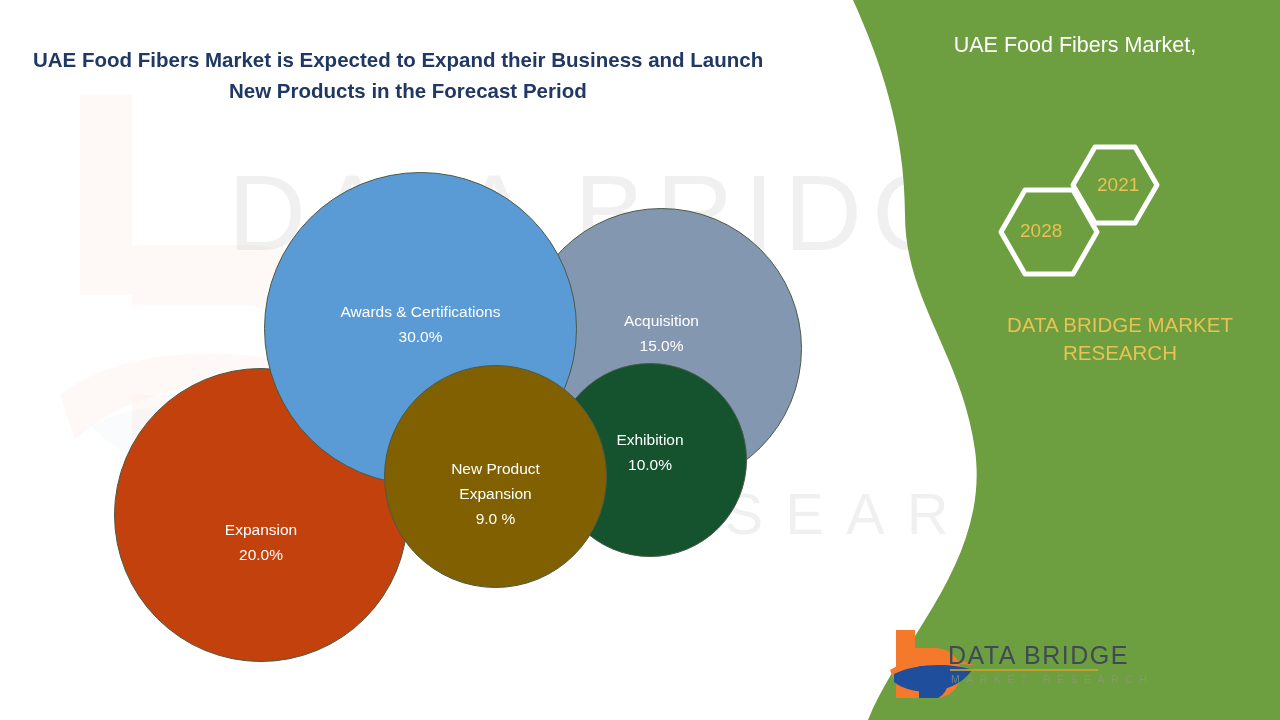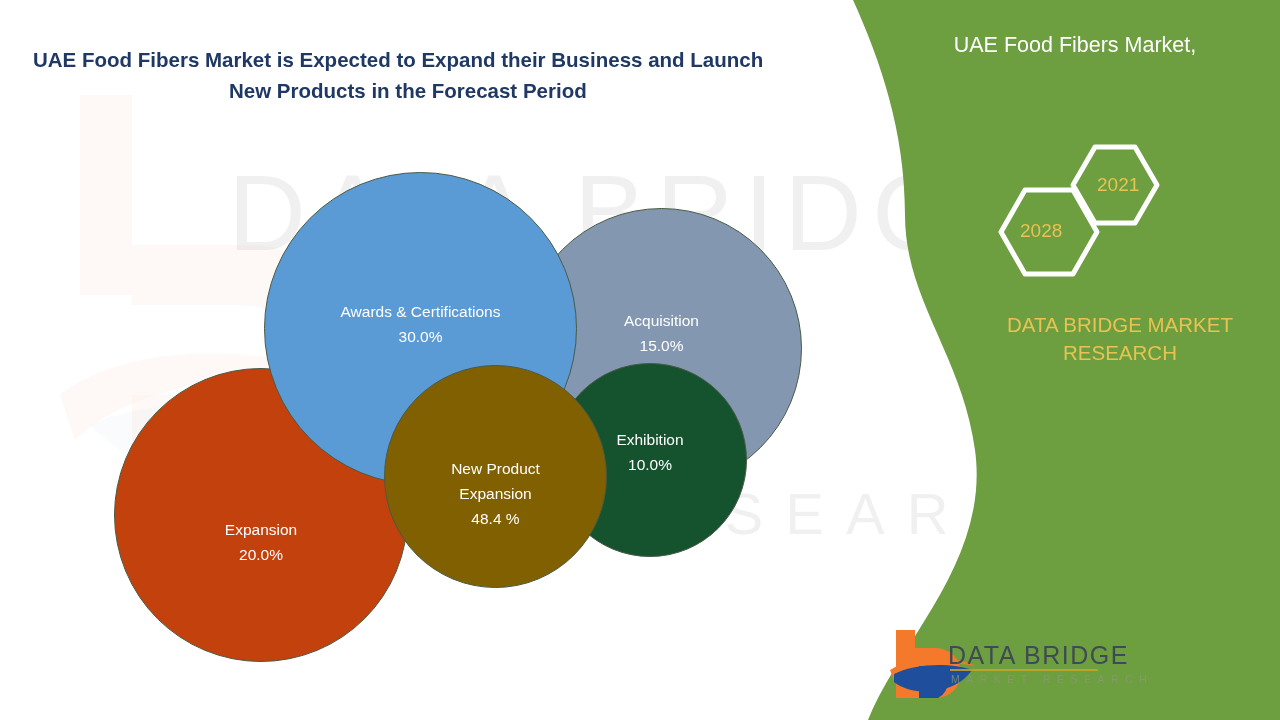--- a/index.html
+++ b/index.html
@@ -276,21 +276,21 @@
       <div class="bubble-label">
         <span>Exhibition</span>
         <span class="pct">10.0%</span>
       </div>
     </div>
 
     <div class="bubble" id="bubble-newproduct">
       <div class="bubble-label">
         <span>New Product</span>
         <span class="pct">Expansion</span>
-        <span class="pct">48.4 %</span>
+        <span class="pct">9.0 %</span>
       </div>
     </div>
 
   </div>
 
   <div id="panel-title">
     <div>UAE Food Fibers Market,</div>
   </div>
 
   <svg id="hex-group" viewBox="0 0 200 150">

